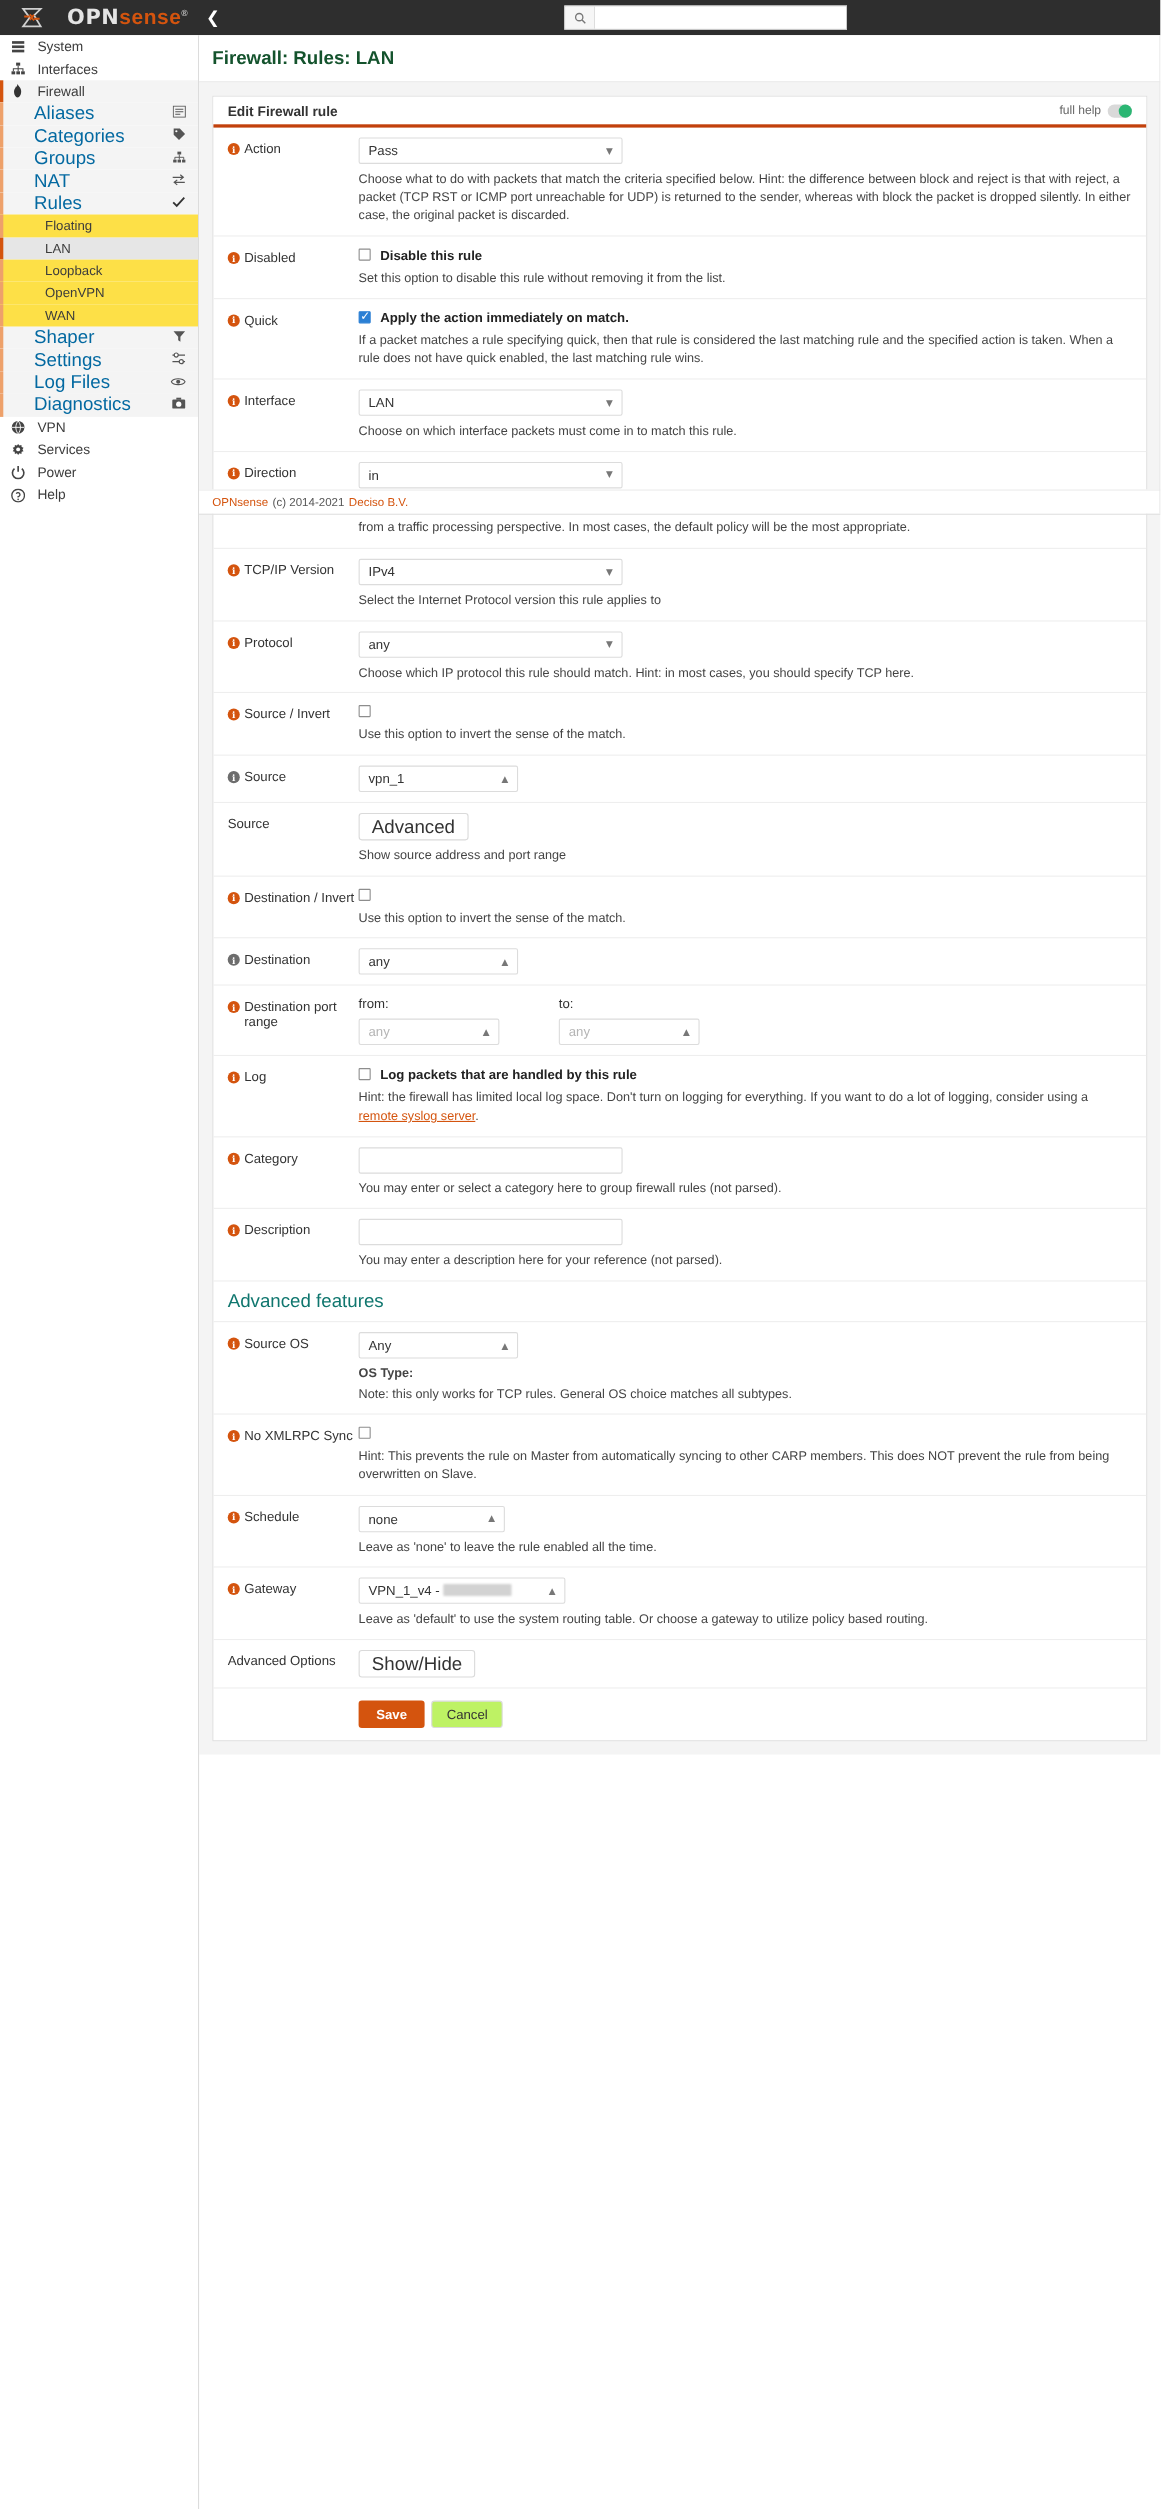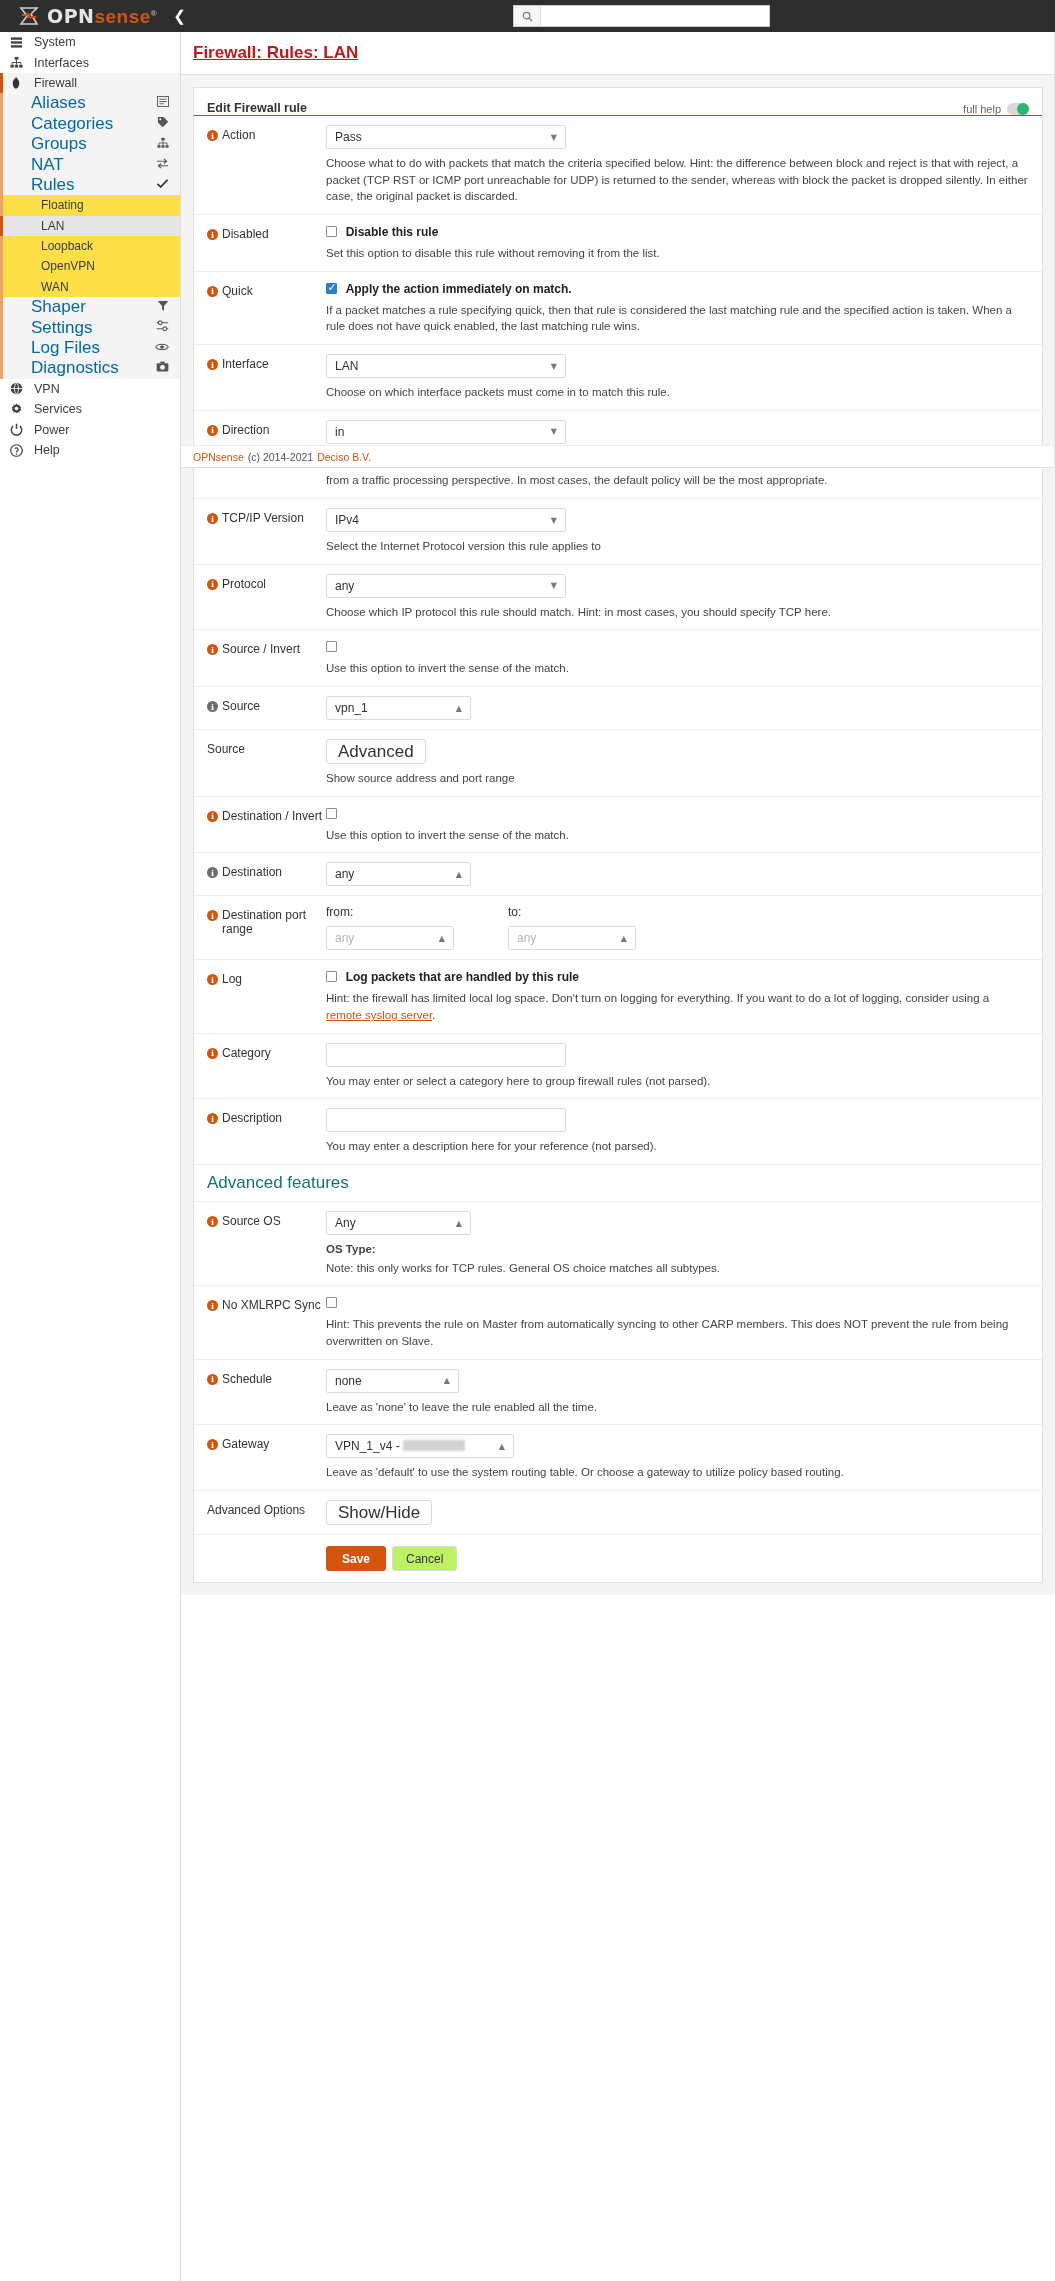--- a/index.html
+++ b/index.html
@@ -9,21 +9,21 @@
     font-family:"Liberation Sans", sans-serif;
     font-size:13px; color:#333; background:#ffffff;
     overflow:hidden;
   }
 
   
   .topbar {
     position:absolute; left:0; top:0; width:1055px; height:32px;
     background:#2e2e2e; display:flex; align-items:center;
   }
-  .logo-wrap { display:flex; align-items:center; padding-left:18px; gap:7px; }
+  .logo-wrap { display:flex; align-items:center; padding-left:18px; gap:21px; }
   .logo-mark { width:22px; height:20px; position:relative; }
   .logo-text { font-size:19px; font-weight:bold; letter-spacing:.5px; line-height:1; }
   .logo-opn { color:#e4e4e4; font-family:"DejaVu Sans", sans-serif; }
   .logo-sense { color:#d4540e; }
   .logo-reg { color:#bdbdbd; font-size:8px; vertical-align:super; }
   .collapse-chevron {
     color:#ffffff; font-size:15px; margin-left:16px; cursor:pointer;
     font-family:"DejaVu Sans", sans-serif;
   }
   .search-area {
@@ -67,27 +67,27 @@
   }
   .sub-sub-item.active { background:#e6e6e6; }
   .sub-ico { color:#555; font-size:11px; font-family:"DejaVu Sans", sans-serif; }
 
   
   .main { position:absolute; left:181px; top:32px; width:874px; }
   .page-head {
     height:43px; display:flex; align-items:center; padding-left:12px;
     background:#ffffff; border-bottom:1px solid #e2e2e2;
   }
-  .page-title { font-size:17px; font-weight:bold; color:#b91c1c;text-decoration:underline; }
+  .page-title { font-size:17px; font-weight:bold; color:#14532d; }
 
   .content-area { background:#f4f4f4; padding:12px; }
   .panel { background:#ffffff; border:1px solid #e0e0e0; }
   .panel-head {
-    height:28px; display:flex; align-items:flex-end; justify-content:space-between;
-    padding:0 13px; border-bottom:1px solid #c2410c; background:#ffffff;gap:24px;
+    height:28px; display:flex; align-items:center; justify-content:space-between;
+    padding:0 13px; border-bottom:3px solid #c2410c; background:#ffffff;gap:24px;
   }
   .panel-title { font-size:12.5px; font-weight:bold; color:#333; }
   .help-toggle { display:flex; align-items:center; gap:6px; font-size:11px; color:#666; }
   .toggle-pill {
     width:22px; height:12px; border-radius:6px; background:#d9d9d9; position:relative;
   }
   .toggle-knob {
     position:absolute; right:0; top:0; width:12px; height:12px; border-radius:50%;
     background:#2bb673;
   }

